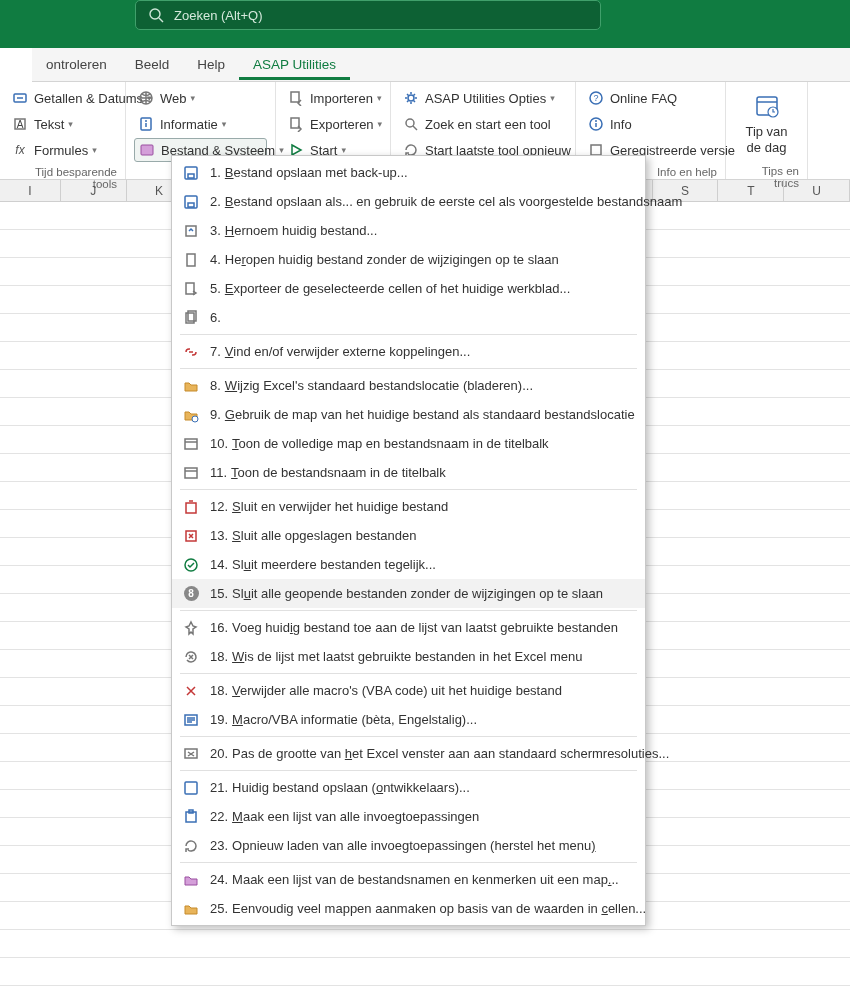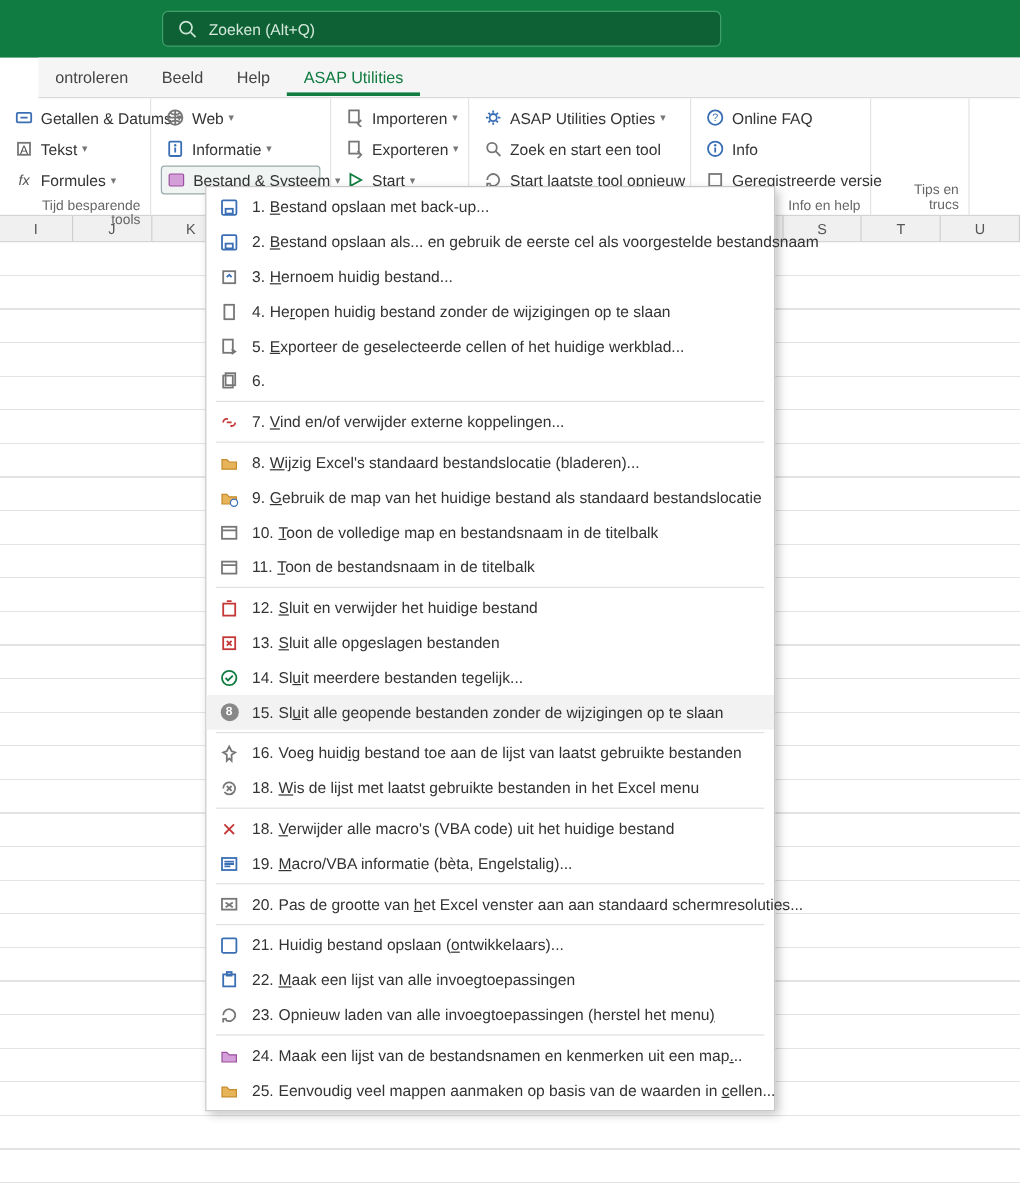--- a/index.html
+++ b/index.html
@@ -15,21 +15,21 @@
       height: 998px;
       overflow: hidden;
       position: relative;
     }
     
     
     .title-bar {
       height: 48px;
       background: #107c41;
       display: flex;
-      align-items: center;
+      align-items: flex-start;
       padding-left: 135px;
     }
     
     .search-box {
       display: flex;
       align-items: center;
       background: #0d6134;
       border: 1px solid #40a06b;
       border-radius: 5px;
       padding: 5px 12px;
@@ -448,20 +448,32 @@
               <rect x="3" y="3" width="10" height="10" class="icon-gray"></rect>
             </svg>
         </span>
         <span>Geregistreerde versie</span>
       </div>
     </div>
     <div class="ribbon-group-label">Info en help</div>
   </div>
 
   <div class="ribbon-group" style="width:82px;">
+    <div class="ribbon-tall">
+      <span class="icon-large">
+        <svg width="28" height="28" viewBox="0 0 28 28">
+            <rect x="4" y="5" width="20" height="18" rx="2" fill="none" stroke="#3a6fb5" stroke-width="1.5"></rect>
+            <line x1="4" y1="10" x2="24" y2="10" stroke="#3a6fb5" stroke-width="1.5"></line>
+            <circle cx="20" cy="20" r="5" fill="#fff" stroke="#3a6fb5" stroke-width="1.2"></circle>
+            <path d="M20 17v3h2" stroke="#3a6fb5" stroke-width="1.2" fill="none"></path>
+          </svg>
+      </span>
+      <span>Tip van</span>
+      <span>de dag</span>
+    </div>
     <div class="ribbon-group-label">Tips en trucs</div>
   </div>
 </div>
 
 <div class="col-headers">
   <div class="col-header" style="width:61px;">I</div>
   <div class="col-header" style="width:66px;">J</div>
   <div class="col-header" style="width:66px;">K</div>
   <div class="col-header" style="width:66px;"></div>
   <div class="col-header" style="width:66px;"></div>

